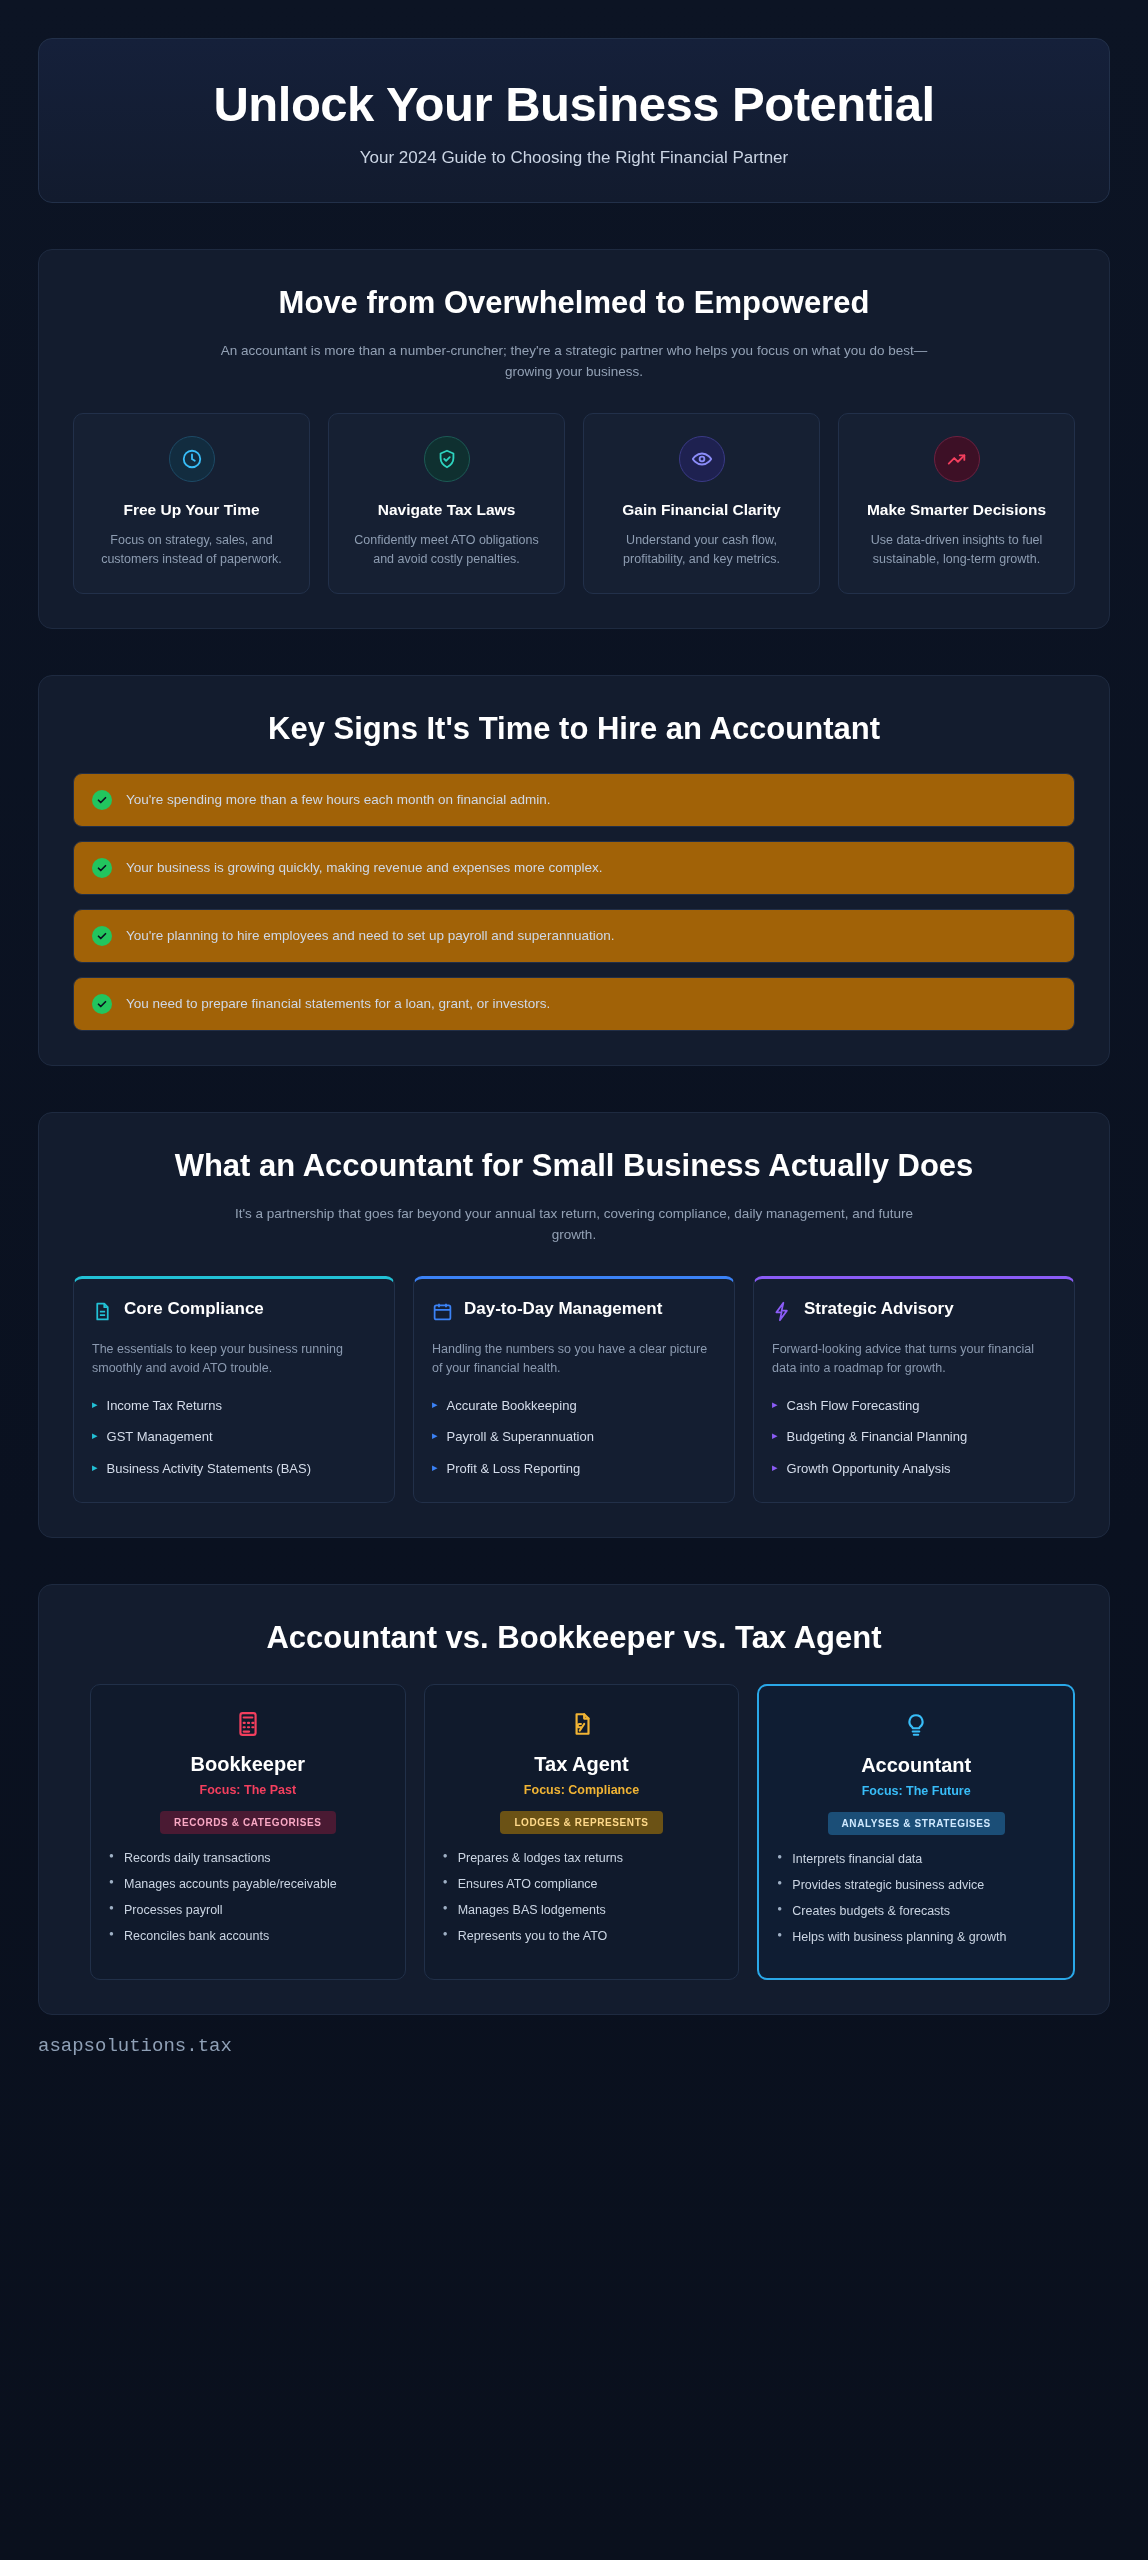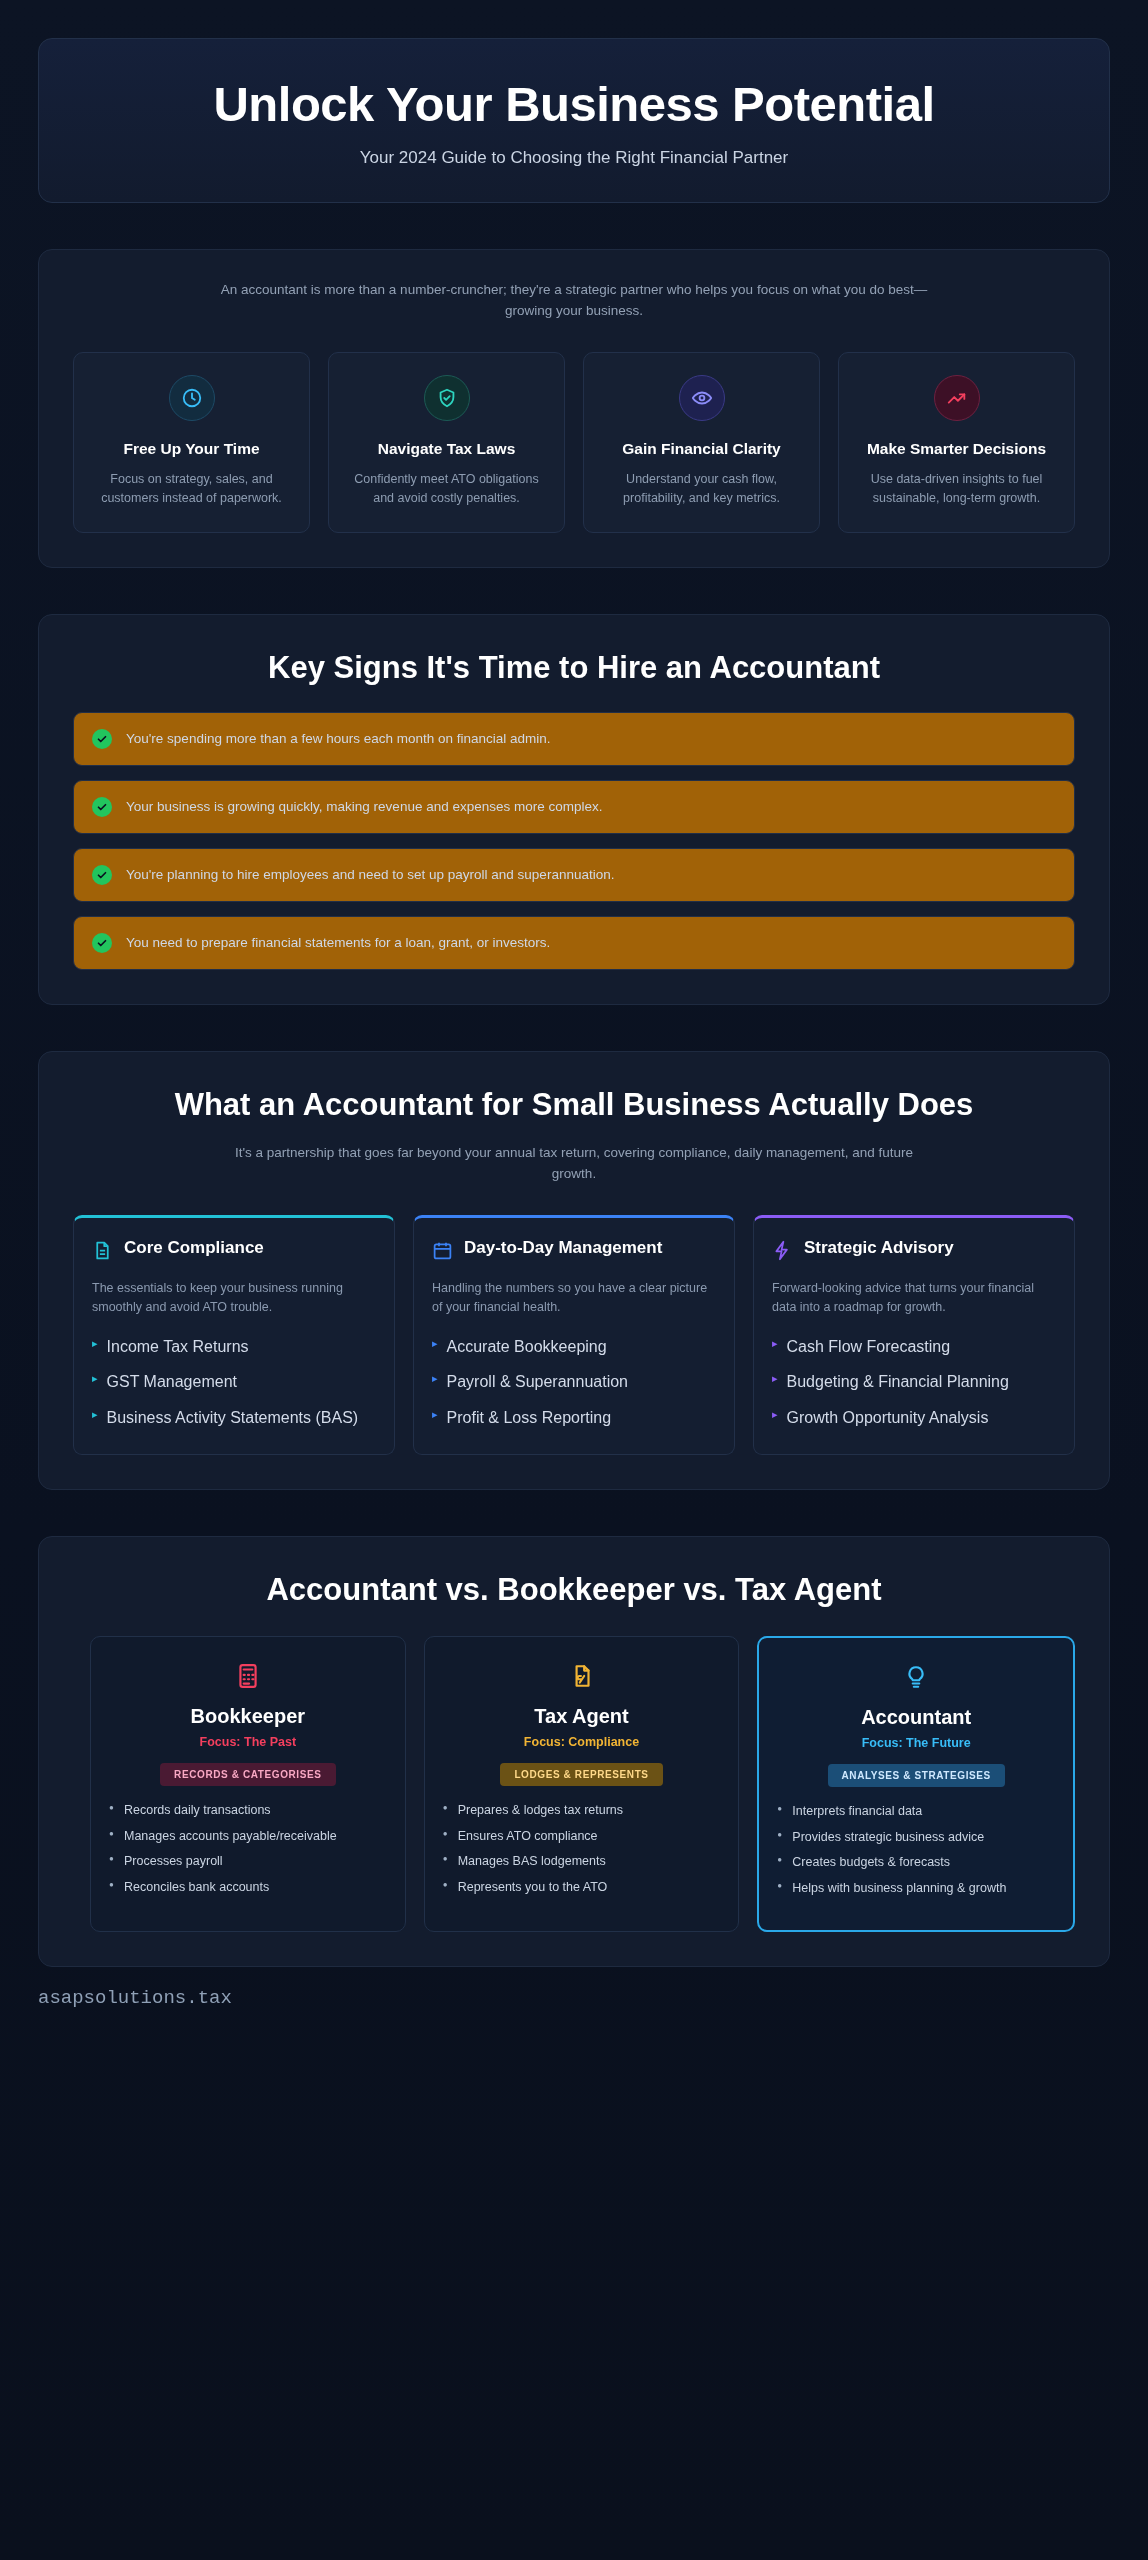--- a/index.html
+++ b/index.html
@@ -147,21 +147,21 @@
   }
   .svc-item {
     display: flex; gap: 9px; align-items: flex-start;
     margin-bottom: 13px;
   }
   .svc-item:last-child { margin-bottom: 0; }
   .svc-item .arrow { font-size: 11px; line-height: 1.45; }
   .svc.c1 .arrow { color: #22c1d6; }
   .svc.c2 .arrow { color: #3b82f6; }
   .svc.c3 .arrow { color: #8b5cf6; }
-  .svc-item .lbl { color: #d4dcea; font-size: 16px; line-height: 1.42; }
+  .svc-item .lbl { color: #d4dcea; font-size: 13px; line-height: 1.42; }
   
   .cmp-row { display: flex; gap: 18px; align-items: stretch; margin-left: 17px; }
   .cmp {
     flex: 1;
     background: #101a2c;
     border: 1px solid #213049;
     border-radius: 10px;
     padding: 22px 18px 24px 18px;
     text-align: center;
   }
@@ -203,20 +203,21 @@
 <body>
 
 <div class="page">
 
   <div class="hero">
     <h1 class="hero-title">Unlock Your Business Potential</h1>
     <p class="hero-sub">Your 2024 Guide to Choosing the Right Financial Partner</p>
   </div>
 
   <div class="card">
+    <h2 class="sec-title">Move from Overwhelmed to Empowered</h2>
     <p class="sec-sub">An accountant is more than a number-cruncher; they're a strategic partner who helps you focus on what you do best—growing your business.</p>
     <div class="benefit-row">
 
       <div class="benefit">
         <div class="bicon" style="background:#122c3f;border:1px solid #1d4a66;">
           <svg viewBox="0 0 24 24" fill="none" stroke="#38bdf8" stroke-width="2" stroke-linecap="round">
               <circle cx="12" cy="12" r="9"></circle>
               <path d="M12 7v5l3 2"></path>
             </svg>
         </div>

